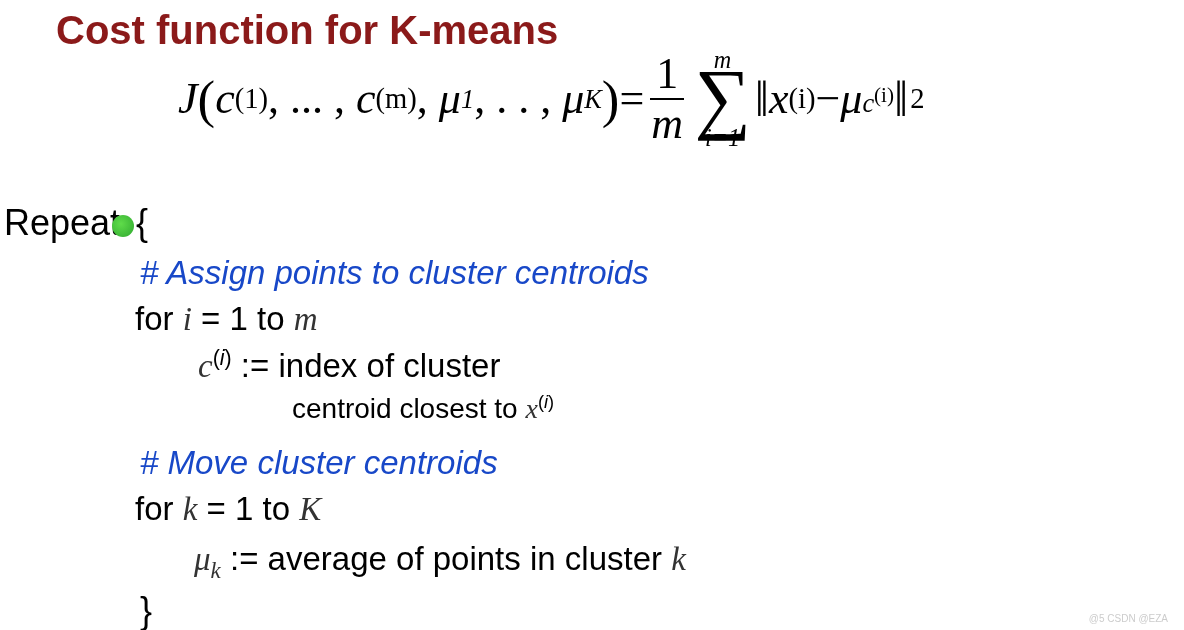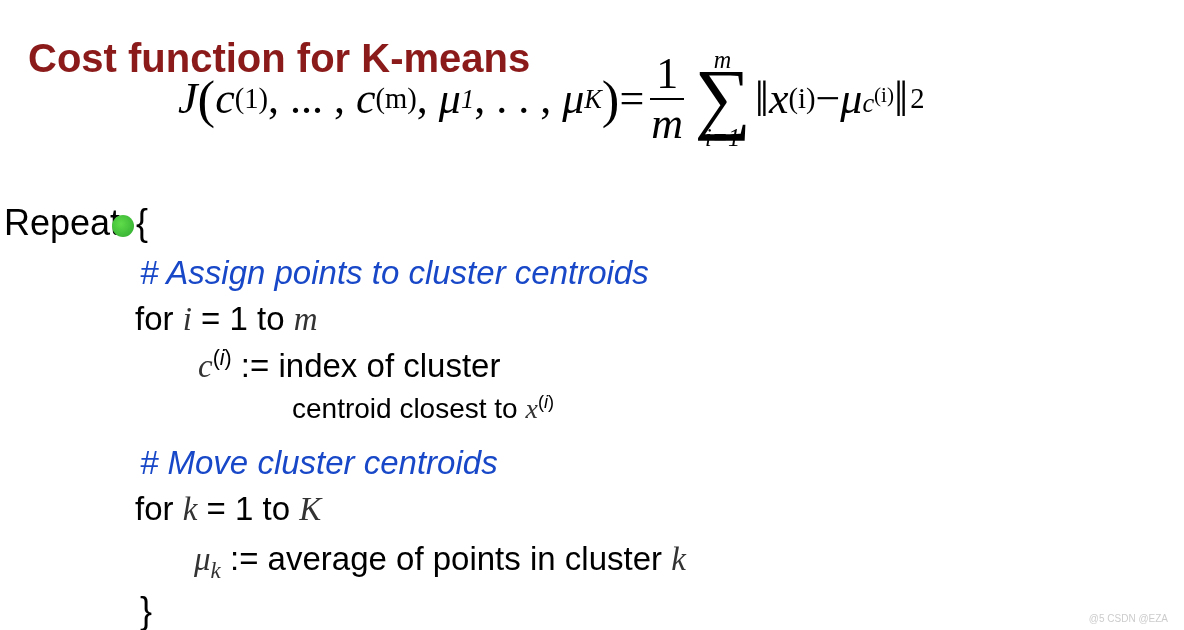--- a/index.html
+++ b/index.html
@@ -14,22 +14,21 @@
       font-family: Arial, Helvetica, sans-serif;
       position: relative;
       overflow: hidden;
     }
     .title {
       color: #8b1a1a;
       font-weight: bold;
       font-size: 40px;
       position: absolute;
       top: 8px;
-      left: 28px;
-      margin-top: 28px;
+      left: 56px;
     }
     .formula {
       position: absolute;
       top: 48px;
       left: 178px;
       font-family: 'Times New Roman', serif;
       font-style: italic;
       font-size: 44px;
       color: #000;
       display: flex;

